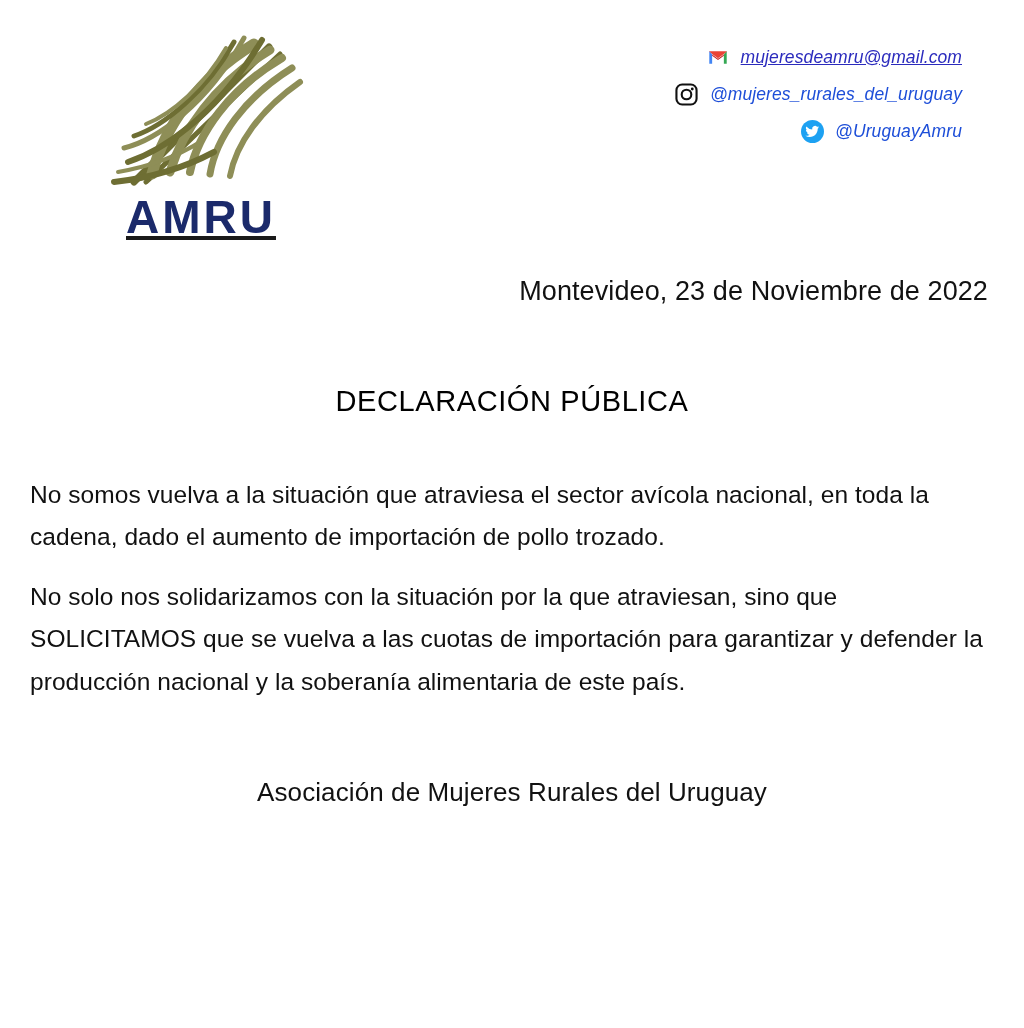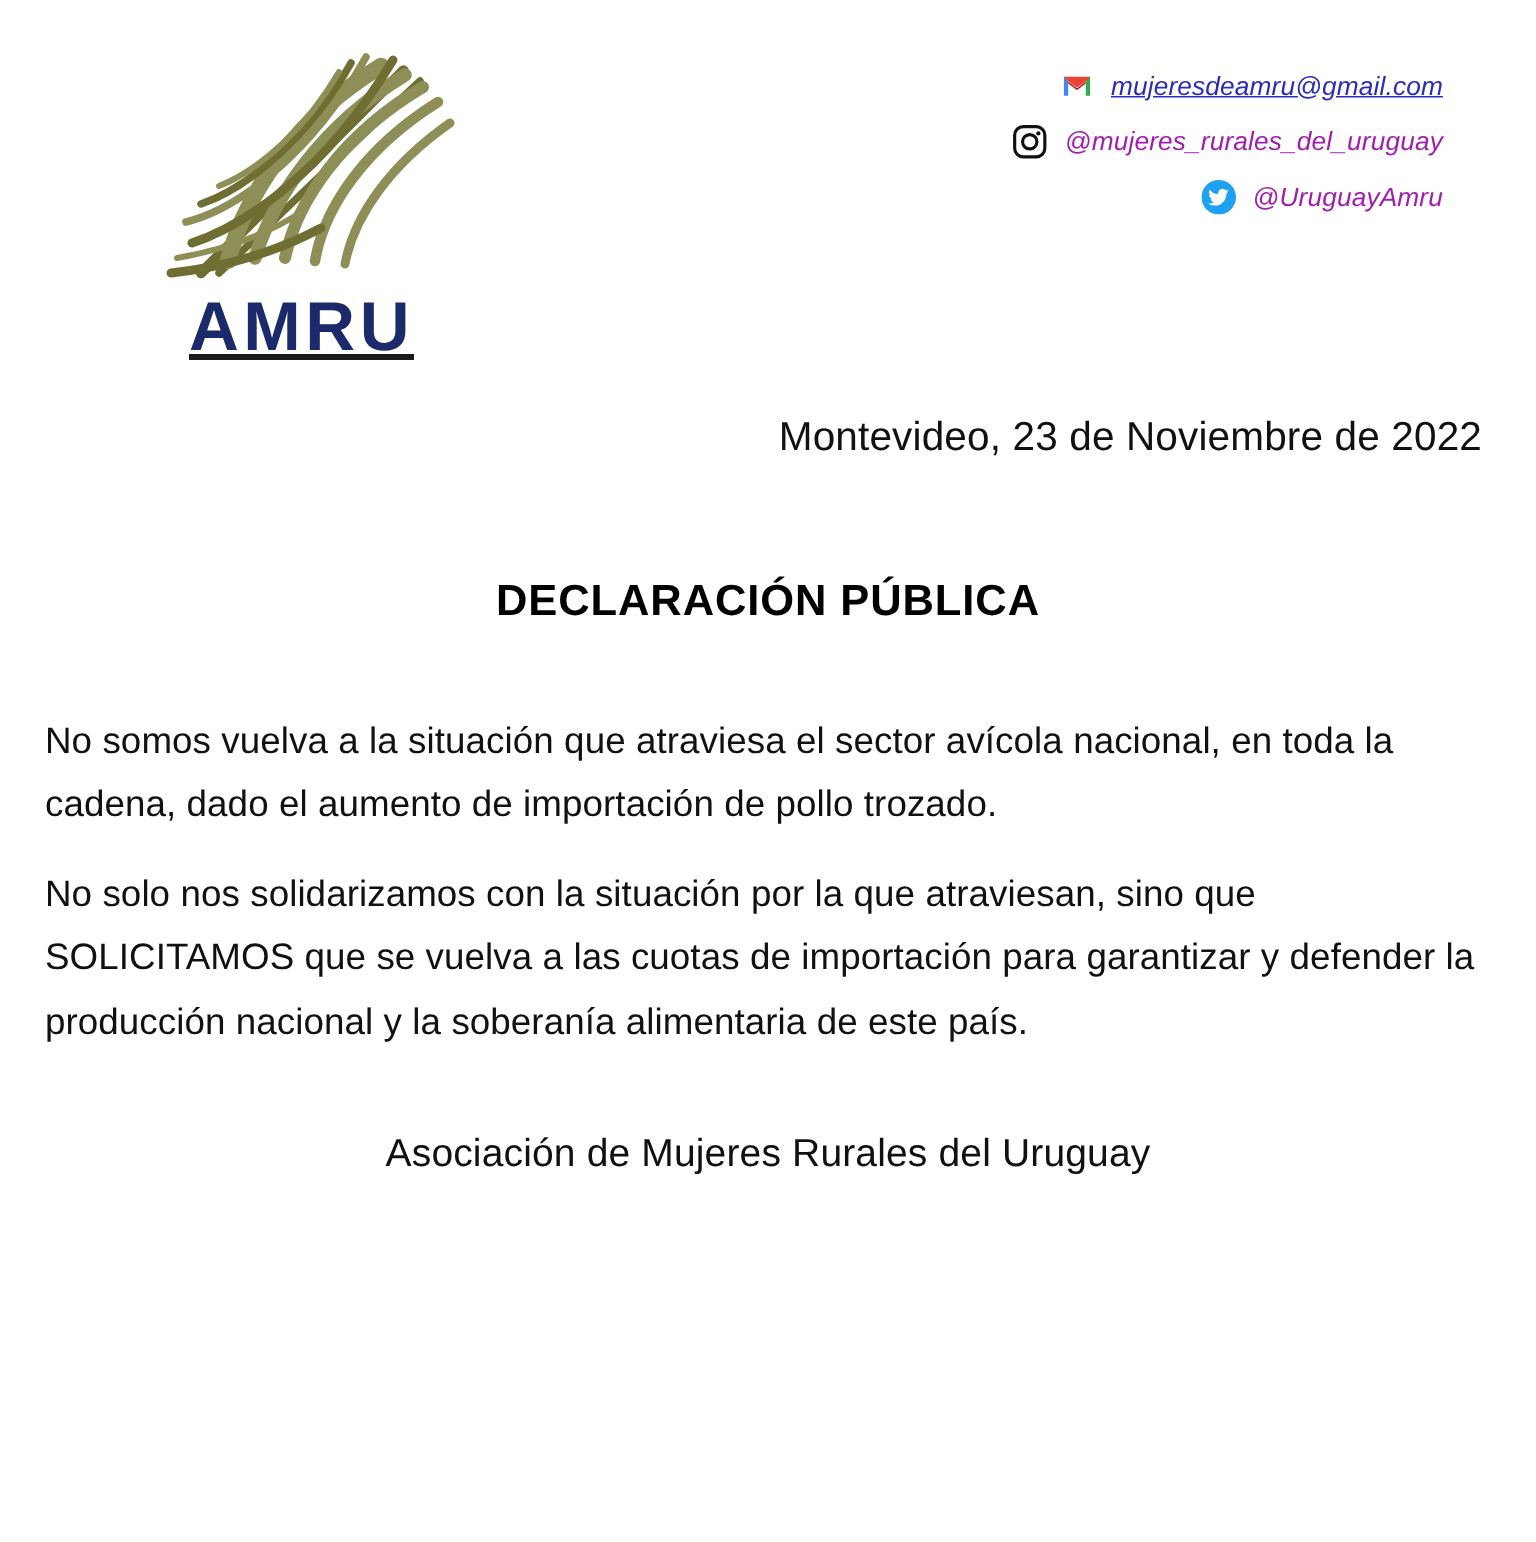--- a/index.html
+++ b/index.html
@@ -90,21 +90,21 @@
     height: 26px;
     margin-right: 10px;
     flex: 0 0 26px;
     display: flex;
     align-items: center;
     justify-content: center;
   }
 
   .contact-text {
     font-size: 17.5px;
-    color: #a21caf;
+    color: #1d4ed8;
     letter-spacing: 0.1px;
   }
 
   .contact-text.link {
     color: #2b2bbd;
     text-decoration: underline;
   }
 
   
   .dateline {
@@ -114,21 +114,21 @@
     font-size: 27px;
     color: #111;
     letter-spacing: 0.1px;
     padding-left: 39px;
   }
 
   
   .doc-title {
     text-align: center;
     font-size: 29px;
-    font-weight: bold;
+    font-weight: normal;
     letter-spacing: 0.6px;
     margin-top: 78px;
     color: #000;
   }
 
   
   .body-text {
     padding: 0 30px 0 30px;
     margin-top: 56px;
   }
@@ -139,21 +139,21 @@
     color: #111;
     margin: 0 0 18px 0;
     text-align: left;
     letter-spacing: 0.05px;
   }
 
   .signature {
     text-align: center;
     font-size: 26px;
     color: #111;
-    margin-top: 50px;
+    margin-top: 74px;
     letter-spacing: 0.1px;
   }
 </style>
 </head>
 <body>
 
 <div class="page">
 
   <div class="header">
 

